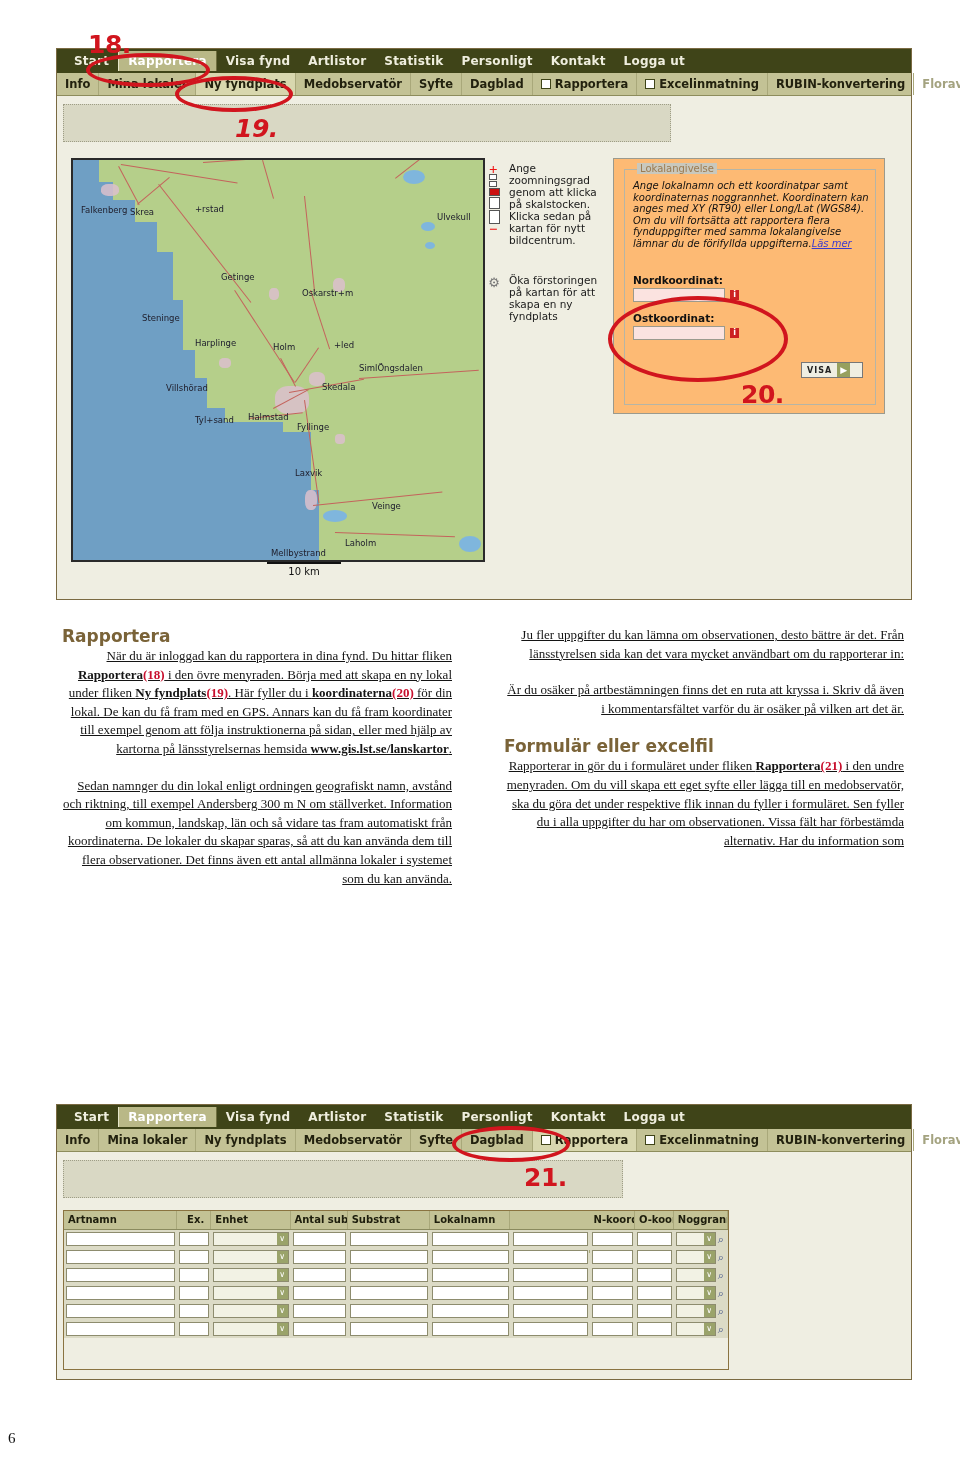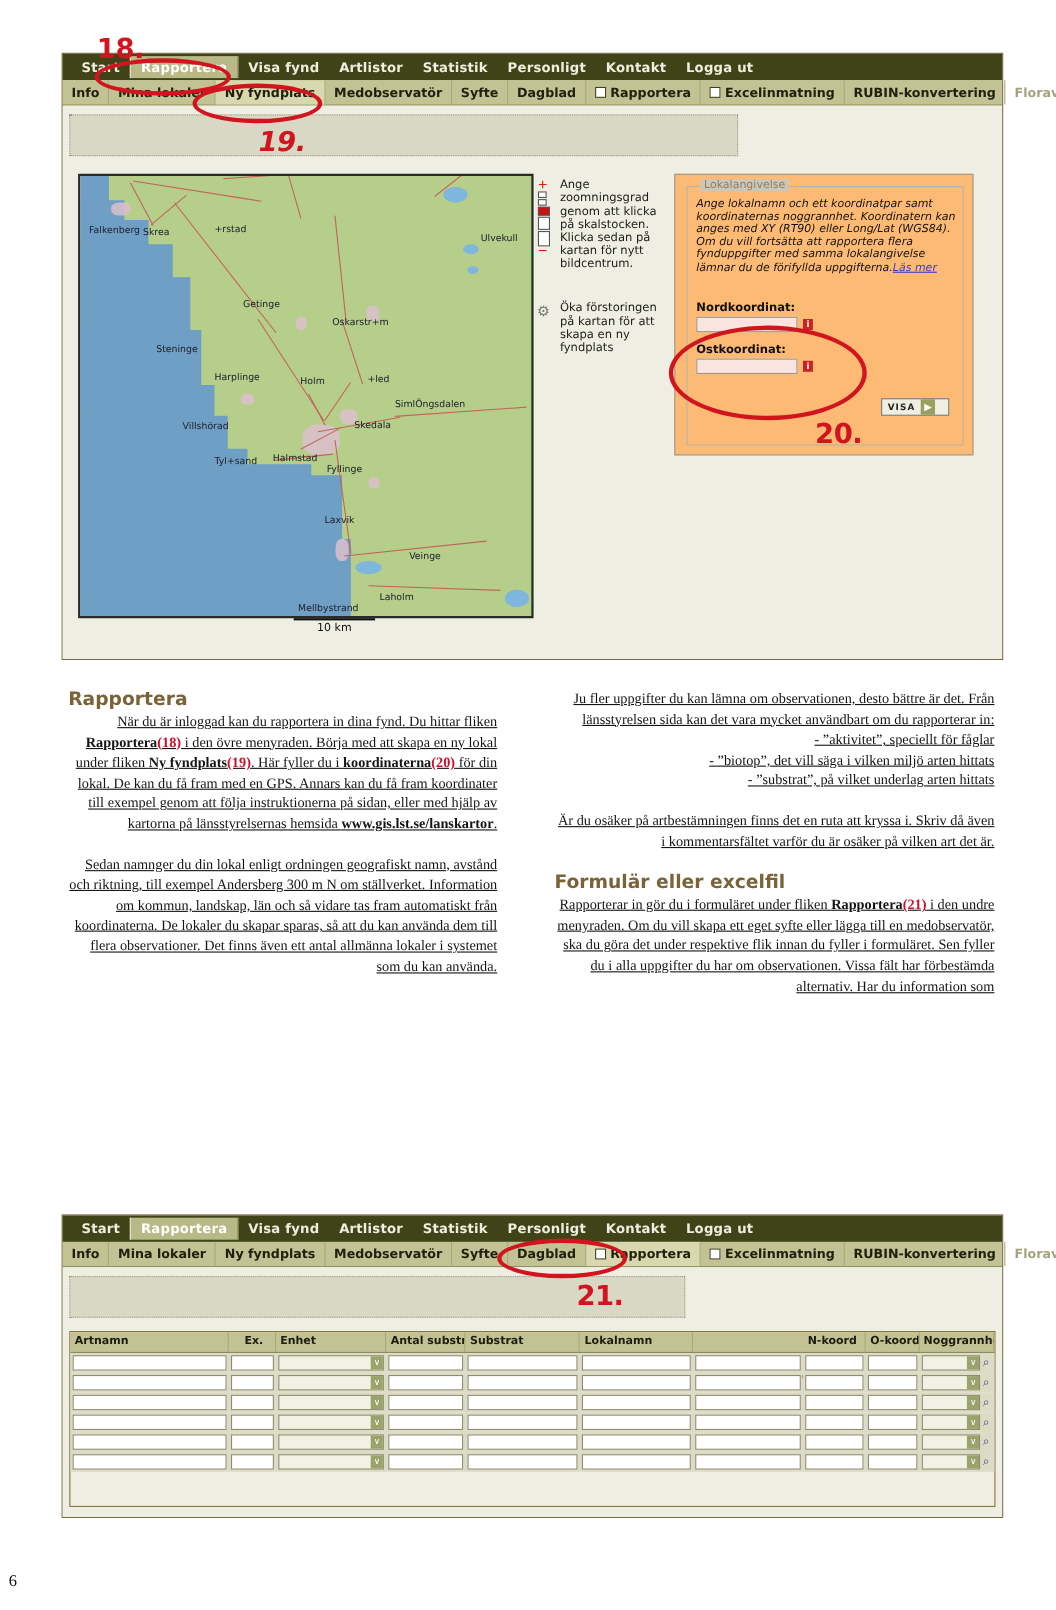--- a/index.html
+++ b/index.html
@@ -264,25 +264,20 @@
 <div class="ell" style="left:608px;top:296px;width:172px;height:78px;"></div>
 
 <div class="col" style="left:62px;top:626px;width:390px;">
   <div class="h2">Rapportera</div>
   <div class="body" id="leftP1"><span>När du är inloggad kan du rapportera in dina fynd. Du hittar fliken </span><span style="font-weight: bold;">Rapportera</span><span style="font-weight: bold; color: rgb(200, 16, 46);">(18)</span><span> i den övre menyraden. Börja med att skapa en ny lokal under fliken </span><span style="font-weight: bold;">Ny fyndplats</span><span style="font-weight: bold; color: rgb(200, 16, 46);">(19)</span><span>. Här fyller du i </span><span style="font-weight: bold;">koordinaterna</span><span style="font-weight: bold; color: rgb(200, 16, 46);">(20)</span><span> för din lokal. De kan du få fram med en GPS. Annars kan du få fram koordinater till exempel genom att följa instruktionerna på sidan, eller med hjälp av kartorna på länsstyrelsernas hemsida </span><span style="font-weight: bold;">www.gis.lst.se/lanskartor</span><span>.</span></div>
   <div class="body" style="margin-top:18px;">Sedan namnger du din lokal enligt ordningen geografiskt namn, avstånd och riktning, till exempel Andersberg 300 m N om ställverket. Information om kommun, landskap, län och så vidare tas fram automatiskt från koordinaterna. De lokaler du skapar sparas, så att du kan använda dem till flera observationer. Det finns även ett antal allmänna lokaler i systemet som du kan använda.</div>
 </div>
 
 <div class="col" style="left:504px;top:626px;width:400px;">
   <div class="body">Ju fler uppgifter du kan lämna om observationen, desto bättre är det. Från länsstyrelsen sida kan det vara mycket användbart om du rapporterar in:</div>
-  <div id="rightBullets">
-      <div class="body">- ”aktivitet”, speciellt för fåglar</div>
-      <div class="body">- ”biotop”, det vill säga i vilken miljö arten hittats</div>
-      <div class="body">- ”substrat”, på vilket underlag arten hittats</div>
-    </div>
   <div class="body" style="margin-top:18px;">Är du osäker på artbestämningen finns det en ruta att kryssa i. Skriv då även i kommentarsfältet varför du är osäker på vilken art det är.</div>
   <div class="h2" style="margin-top:18px;">Formulär eller excelfil</div>
   <div class="body" id="rightP3"><span>Rapporterar in gör du i formuläret under fliken </span><span style="font-weight: bold;">Rapportera</span><span style="font-weight: bold; color: rgb(200, 16, 46);">(21)</span><span> i den undre menyraden. Om du vill skapa ett eget syfte eller lägga till en medobservatör, ska du göra det under respektive flik innan du fyller i formuläret. Sen fyller du i alla uppgifter du har om observationen. Vissa fält har förbestämda alternativ. Har du information som</span></div>
 </div>
 
 <div class="shot" style="left:56px;top:1104px;width:856px;height:276px;">
   <div class="menubar nosel" id="botMainMenu">
       <div class="mi">Start</div>
       <div class="mi active">Rapportera</div>
       <div class="mi">Visa fynd</div>
@@ -323,21 +318,21 @@
         <span>RUBIN-konvertering</span>
       </div>
       <div class="si dim">
         <span>Floraväkteri</span>
       </div>
     </div>
 
   <div class="contentpane" style="position:absolute;left:0;top:47px;right:0;bottom:0;">
     <div class="greybar" style="left:6px;top:8px;width:560px;height:38px;position:absolute;"></div>
 
-    <div class="tblwrap" style="left:6px;top:58px;width:842px;height:160px;">
+    <div class="tblwrap" style="left:6px;top:58px;width:666px;height:160px;">
       <div class="thead" id="tblHead">
           <div class="th" style="width: 152px;">Artnamn</div>
           <div class="th" style="width: 45px; text-align: center;">Ex.</div>
           <div class="th" style="width: 106px;">Enhet</div>
           <div class="th" style="width: 76px;">Antal substrat</div>
           <div class="th" style="width: 110px;">Substrat</div>
           <div class="th" style="width: 108px;">Lokalnamn</div>
           <div class="th" style="width: 106px; margin-top: 39px;">Biotop</div>
           <div class="th" style="width: 60px;">N-koord</div>
           <div class="th" style="width: 51px;">O-koord</div>

